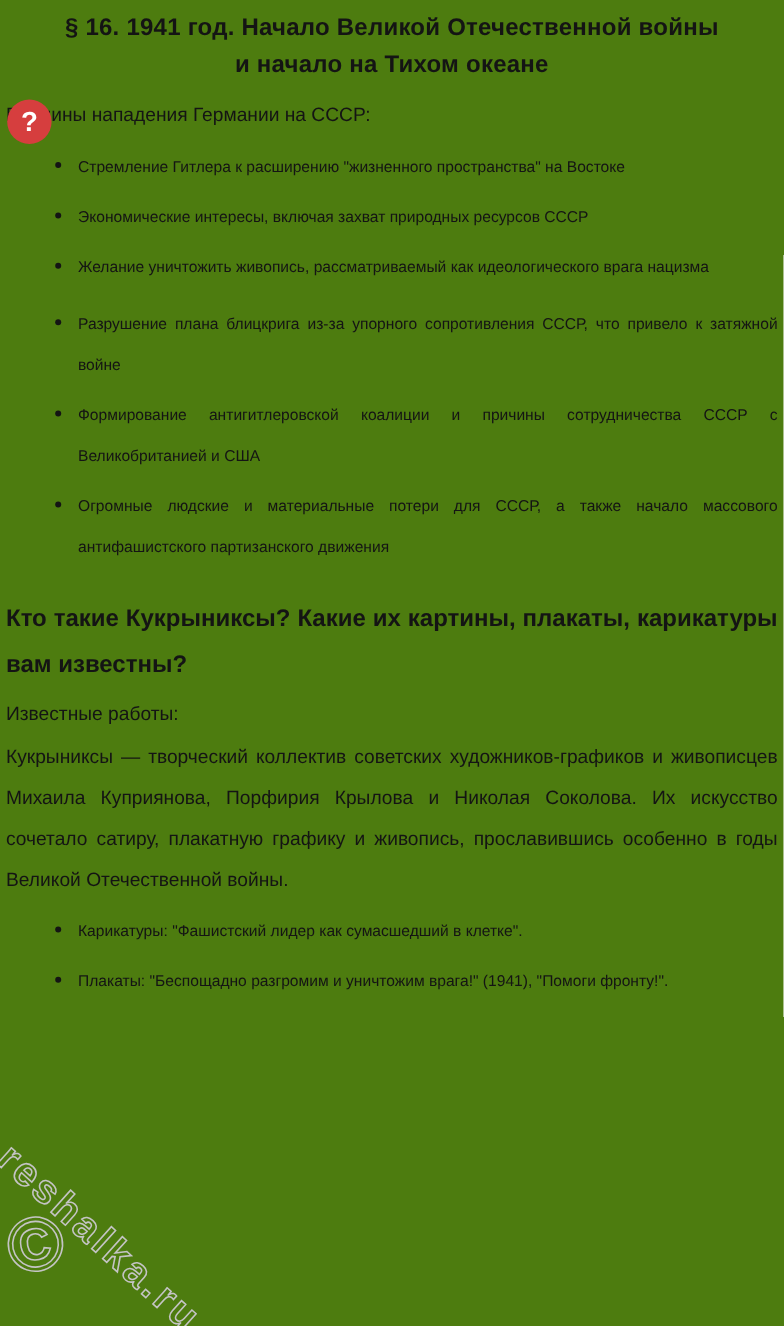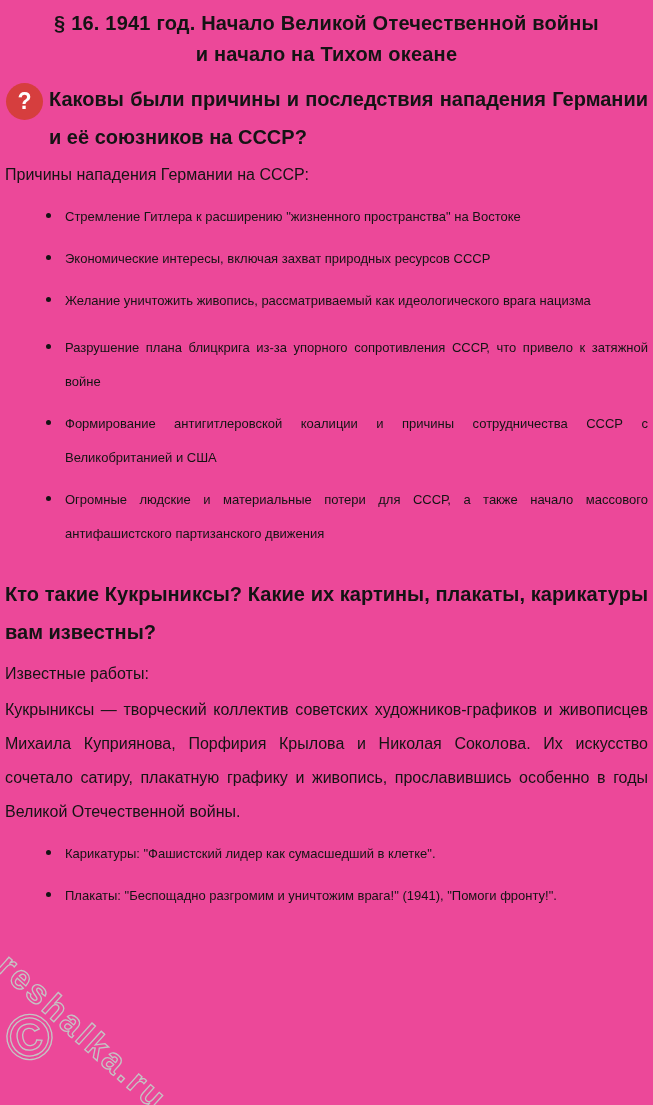--- a/index.html
+++ b/index.html
@@ -7,21 +7,21 @@
   body {
     font-family: "Liberation Sans", sans-serif;
     color: #141414;
     width: 653px;
   }
   .page {
     position: relative;
     width: 653px;
     height: 1105px;
     overflow: hidden;
-    background: #ec4899;
+    background: #4d7c0f;
     padding: 6px 5px 0 5px;
   }
   .title {
     font-size: 20px;
     line-height: 31px;
     font-weight: 700;
     text-align: center;
     margin: 2px 8px 10px 8px;
     letter-spacing: 0.2px;
   }
@@ -102,21 +102,20 @@
 
   <h1 class="title">
     <span>§ 16. 1941 год. Начало Великой Отечественной войны</span>
     <span>и начало на Тихом океане</span>
   </h1>
 
   <div class="question with-icon">
     <span class="q-icon">
       <span>?</span>
     </span>
-    <span>Каковы были причины и последствия нападения Германии и её союзников на СССР?</span>
   </div>
 
   <p class="body">Причины нападения Германии на СССР:</p>
   <ul class="bullets">
     <li>Стремление Гитлера к расширению "жизненного пространства" на Востоке</li>
     <li>Экономические интересы, включая захват природных ресурсов СССР</li>
     <li>Желание уничтожить живопись, рассматриваемый как идеологического врага нацизма</li>
   </ul>
 
   <ul class="bullets">

